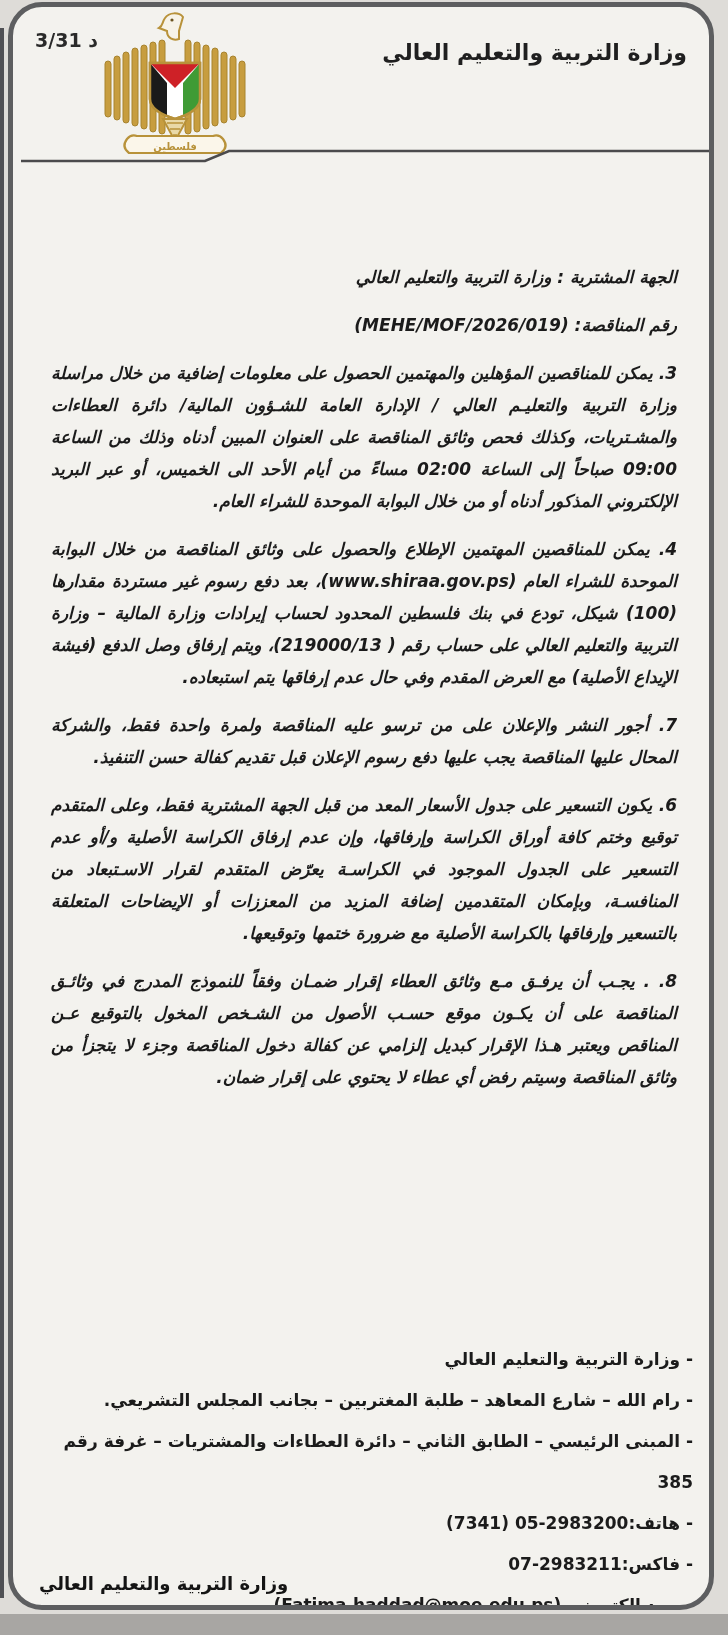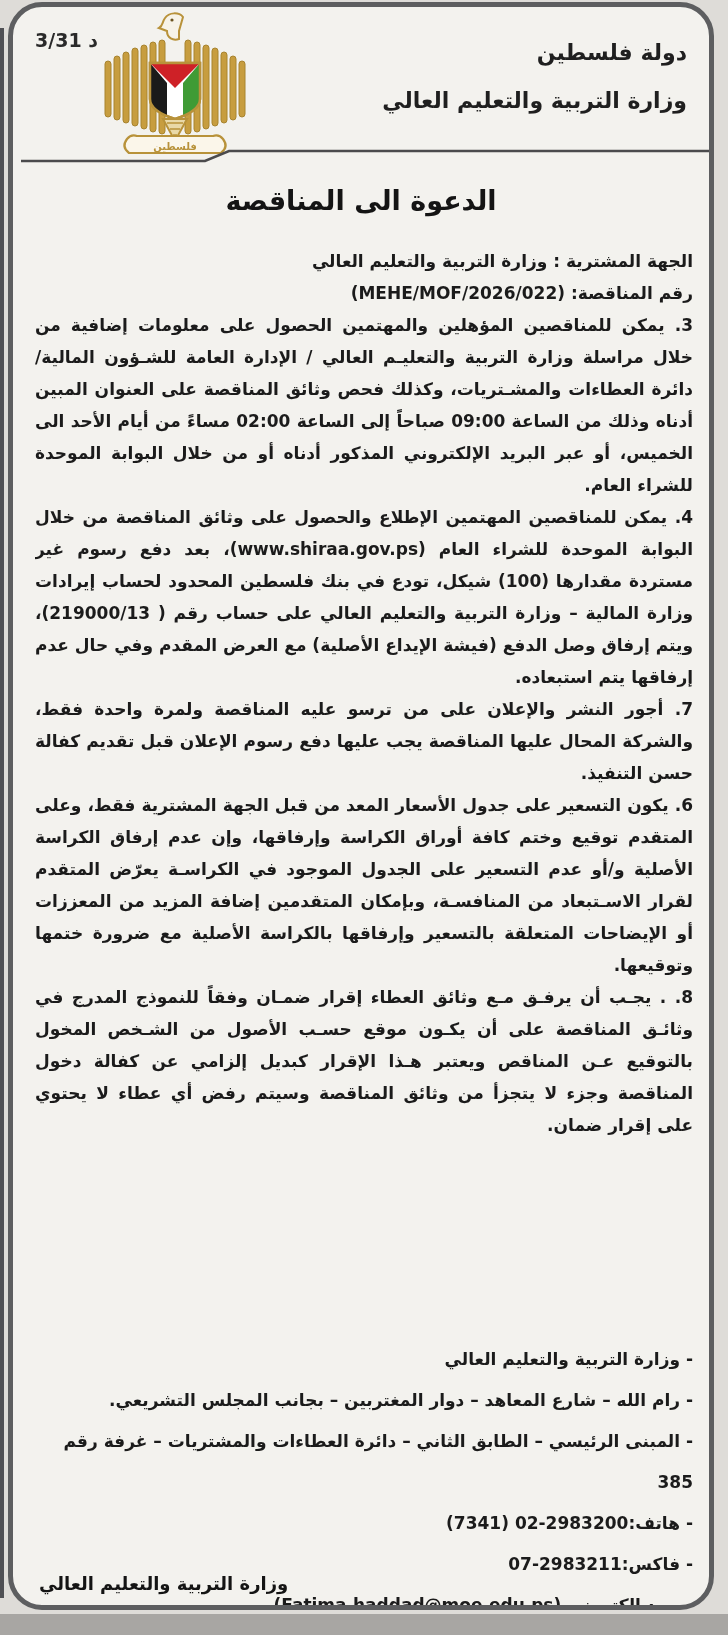--- a/index.html
+++ b/index.html
@@ -18,21 +18,21 @@
   }
   .ref-number{position:absolute;left:22px;top:14px;font-size:19px;font-weight:bold;direction:rtl;color:#2a2a2a;margin-top:8px;}
   .emblem{position:absolute;left:80px;top:4px;width:164px;height:146px;}
   .header-text{position:absolute;right:22px;top:22px;text-align:right;direction:rtl;font-weight:bold;font-size:22px;line-height:48px;color:#1f1f1f;}
   .sep-line{position:absolute;left:0;top:140px;width:696px;height:18px;}
   .page-title{position:absolute;left:0;top:178px;width:100%;text-align:center;direction:rtl;font-size:27px;font-weight:bold;color:#141414;}
   .body-text{
     position:absolute;left:22px;right:16px;top:238px;height:1092px;overflow:hidden;
     direction:rtl;font-size:17px;font-weight:bold;line-height:32px;color:#1b1b1b;
   }
-  .para{text-align:justify;text-align-last:right;margin:0;}
+  .para{text-align:justify;text-align-last:right;margin:16px;font-style:italic;}
   .address-block{
     position:absolute;right:16px;left:22px;top:1332px;
     direction:rtl;text-align:right;font-size:17px;font-weight:bold;line-height:41px;color:#1b1b1b;
   }
   .footer-signature{position:absolute;left:26px;top:1566px;direction:rtl;font-size:18px;font-weight:bold;color:#141414;}
 </style>
 </head>
 <body>
 
 <div class="scan-edge-left"></div>
@@ -78,44 +78,42 @@
       <path d="M74,112 L90,112 M77,118 L87,118 M80,124 L84,124" stroke-width="1.4" fill="none"></path>
     </g>
 
     <g>
       <path d="M34,128 q-6,8 2,14 l92,0 q8,-6 2,-14 q-4,-5 -10,-3 l-76,0 q-6,-2 -10,3 Z" fill="#fbf6ea" stroke="#b8923a" stroke-width="2.2"></path>
       <text x="82" y="139" text-anchor="middle" font-size="10" font-weight="bold" fill="#b8923a" font-family="DejaVu Sans, sans-serif">فلسطين</text>
     </g>
   </svg>
 
   <div class="header-text">
-    <div>دولة فلسطين</div>
     <div>وزارة التربية والتعليم العالي</div>
   </div>
 
   <svg class="sep-line" viewBox="0 0 696 18" preserveAspectRatio="none">
     <polyline points="8,14 192,14 216,4 696,4" fill="none" stroke="#4b4b4d" stroke-width="2.6"></polyline>
   </svg>
 
-  <div class="page-title">الدعوة الى المناقصة</div>
 
   <div class="body-text">
       <div class="para">الجهة المشترية : وزارة التربية والتعليم العالي</div>
-      <div class="para">رقم المناقصة: (022/MEHE/MOF/2026)</div>
+      <div class="para">رقم المناقصة: (019/MEHE/MOF/2026)</div>
       <div class="para">3. يمكن للمناقصين المؤهلين والمهتمين الحصول على معلومات إضافية من خلال مراسلة وزارة التربية والتعليـم العالي / الإدارة العامة للشـؤون المالية/ دائرة العطاءات والمشـتريات، وكذلك فحص وثائق المناقصة على العنوان المبين أدناه وذلك من الساعة 09:00 صباحاً إلى الساعة 02:00 مساءً من أيام الأحد الى الخميس، أو عبر البريد الإلكتروني المذكور أدناه أو من خلال البوابة الموحدة للشراء العام.</div>
       <div class="para">4. يمكن للمناقصين المهتمين الإطلاع والحصول على وثائق المناقصة من خلال البوابة الموحدة للشراء العام (www.shiraa.gov.ps)، بعد دفع رسوم غير مستردة مقدارها (100) شيكل، تودع في بنك فلسطين المحدود لحساب إيرادات وزارة المالية – وزارة التربية والتعليم العالي على حساب رقم ( 219000/13)، ويتم إرفاق وصل الدفع (فيشة الإيداع الأصلية) مع العرض المقدم وفي حال عدم إرفاقها يتم استبعاده.</div>
       <div class="para">7. أجور النشر والإعلان على من ترسو عليه المناقصة ولمرة واحدة فقط، والشركة المحال عليها المناقصة يجب عليها دفع رسوم الإعلان قبل تقديم كفالة حسن التنفيذ.</div>
       <div class="para">6. يكون التسعير على جدول الأسعار المعد من قبل الجهة المشترية فقط، وعلى المتقدم توقيع وختم كافة أوراق الكراسة وإرفاقها، وإن عدم إرفاق الكراسة الأصلية و/أو عدم التسعير على الجدول الموجود في الكراسـة يعرّض المتقدم لقرار الاسـتبعاد من المنافسـة، وبإمكان المتقدمين إضافة المزيد من المعززات أو الإيضاحات المتعلقة بالتسعير وإرفاقها بالكراسة الأصلية مع ضرورة ختمها وتوقيعها.</div>
       <div class="para">8. . يجـب أن يرفـق مـع وثائق العطاء إقرار ضمـان وفقاً للنموذج المدرج في وثائـق المناقصة على أن يكـون موقع حسـب الأصول من الشـخص المخول بالتوقيع عـن المناقص ويعتبر هـذا الإقرار كبديل إلزامي عن كفالة دخول المناقصة وجزء لا يتجزأ من وثائق المناقصة وسيتم رفض أي عطاء لا يحتوي على إقرار ضمان.</div>
     </div>
 
   <div class="address-block">
       <div class="addr-line">- وزارة التربية والتعليم العالي</div>
-      <div class="addr-line">- رام الله – شارع المعاهد – دوار المغتربين – بجانب المجلس التشريعي.</div>
+      <div class="addr-line">- رام الله – شارع المعاهد – طلبة المغتربين – بجانب المجلس التشريعي.</div>
       <div class="addr-line">- المبنى الرئيسي – الطابق الثاني – دائرة العطاءات والمشتريات – غرفة رقم 385</div>
-      <div class="addr-line">- هاتف:2983200-02 (7341)</div>
+      <div class="addr-line">- هاتف:2983200-05 (7341)</div>
       <div class="addr-line">- فاكس:2983211-07</div>
       <div class="addr-line">- بريد إلكتروني (Fatima.haddad@moe.edu.ps)</div>
     </div>
 
   <div class="footer-signature">وزارة التربية والتعليم العالي</div>
 
 </div>
 
 </body></html>

